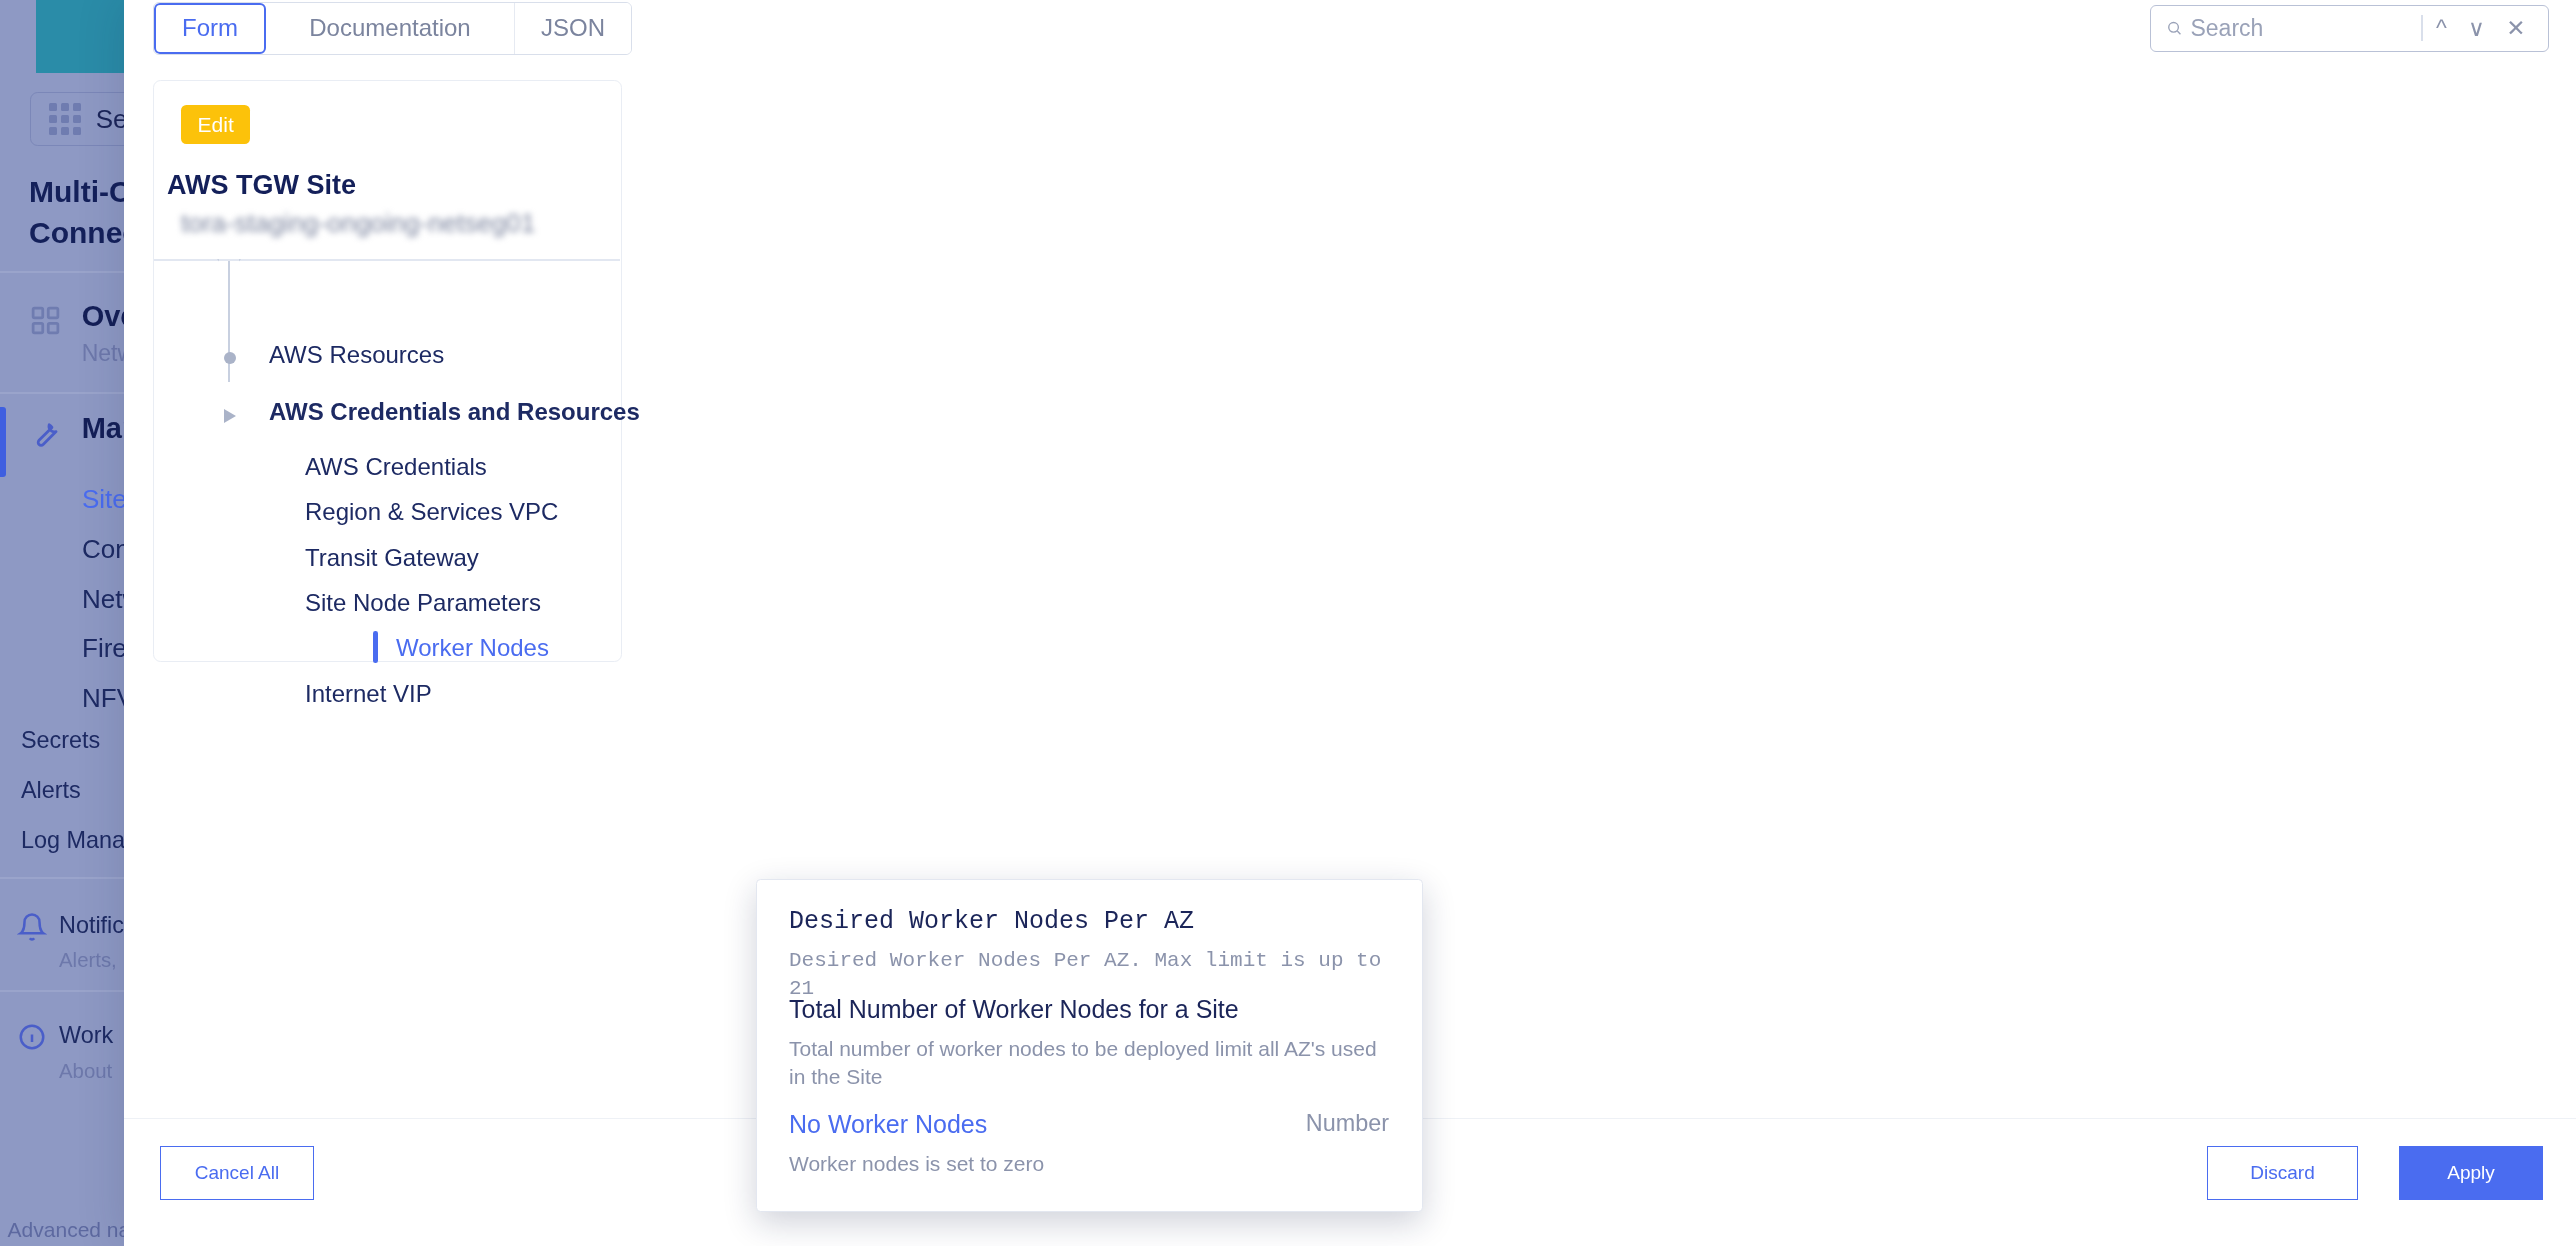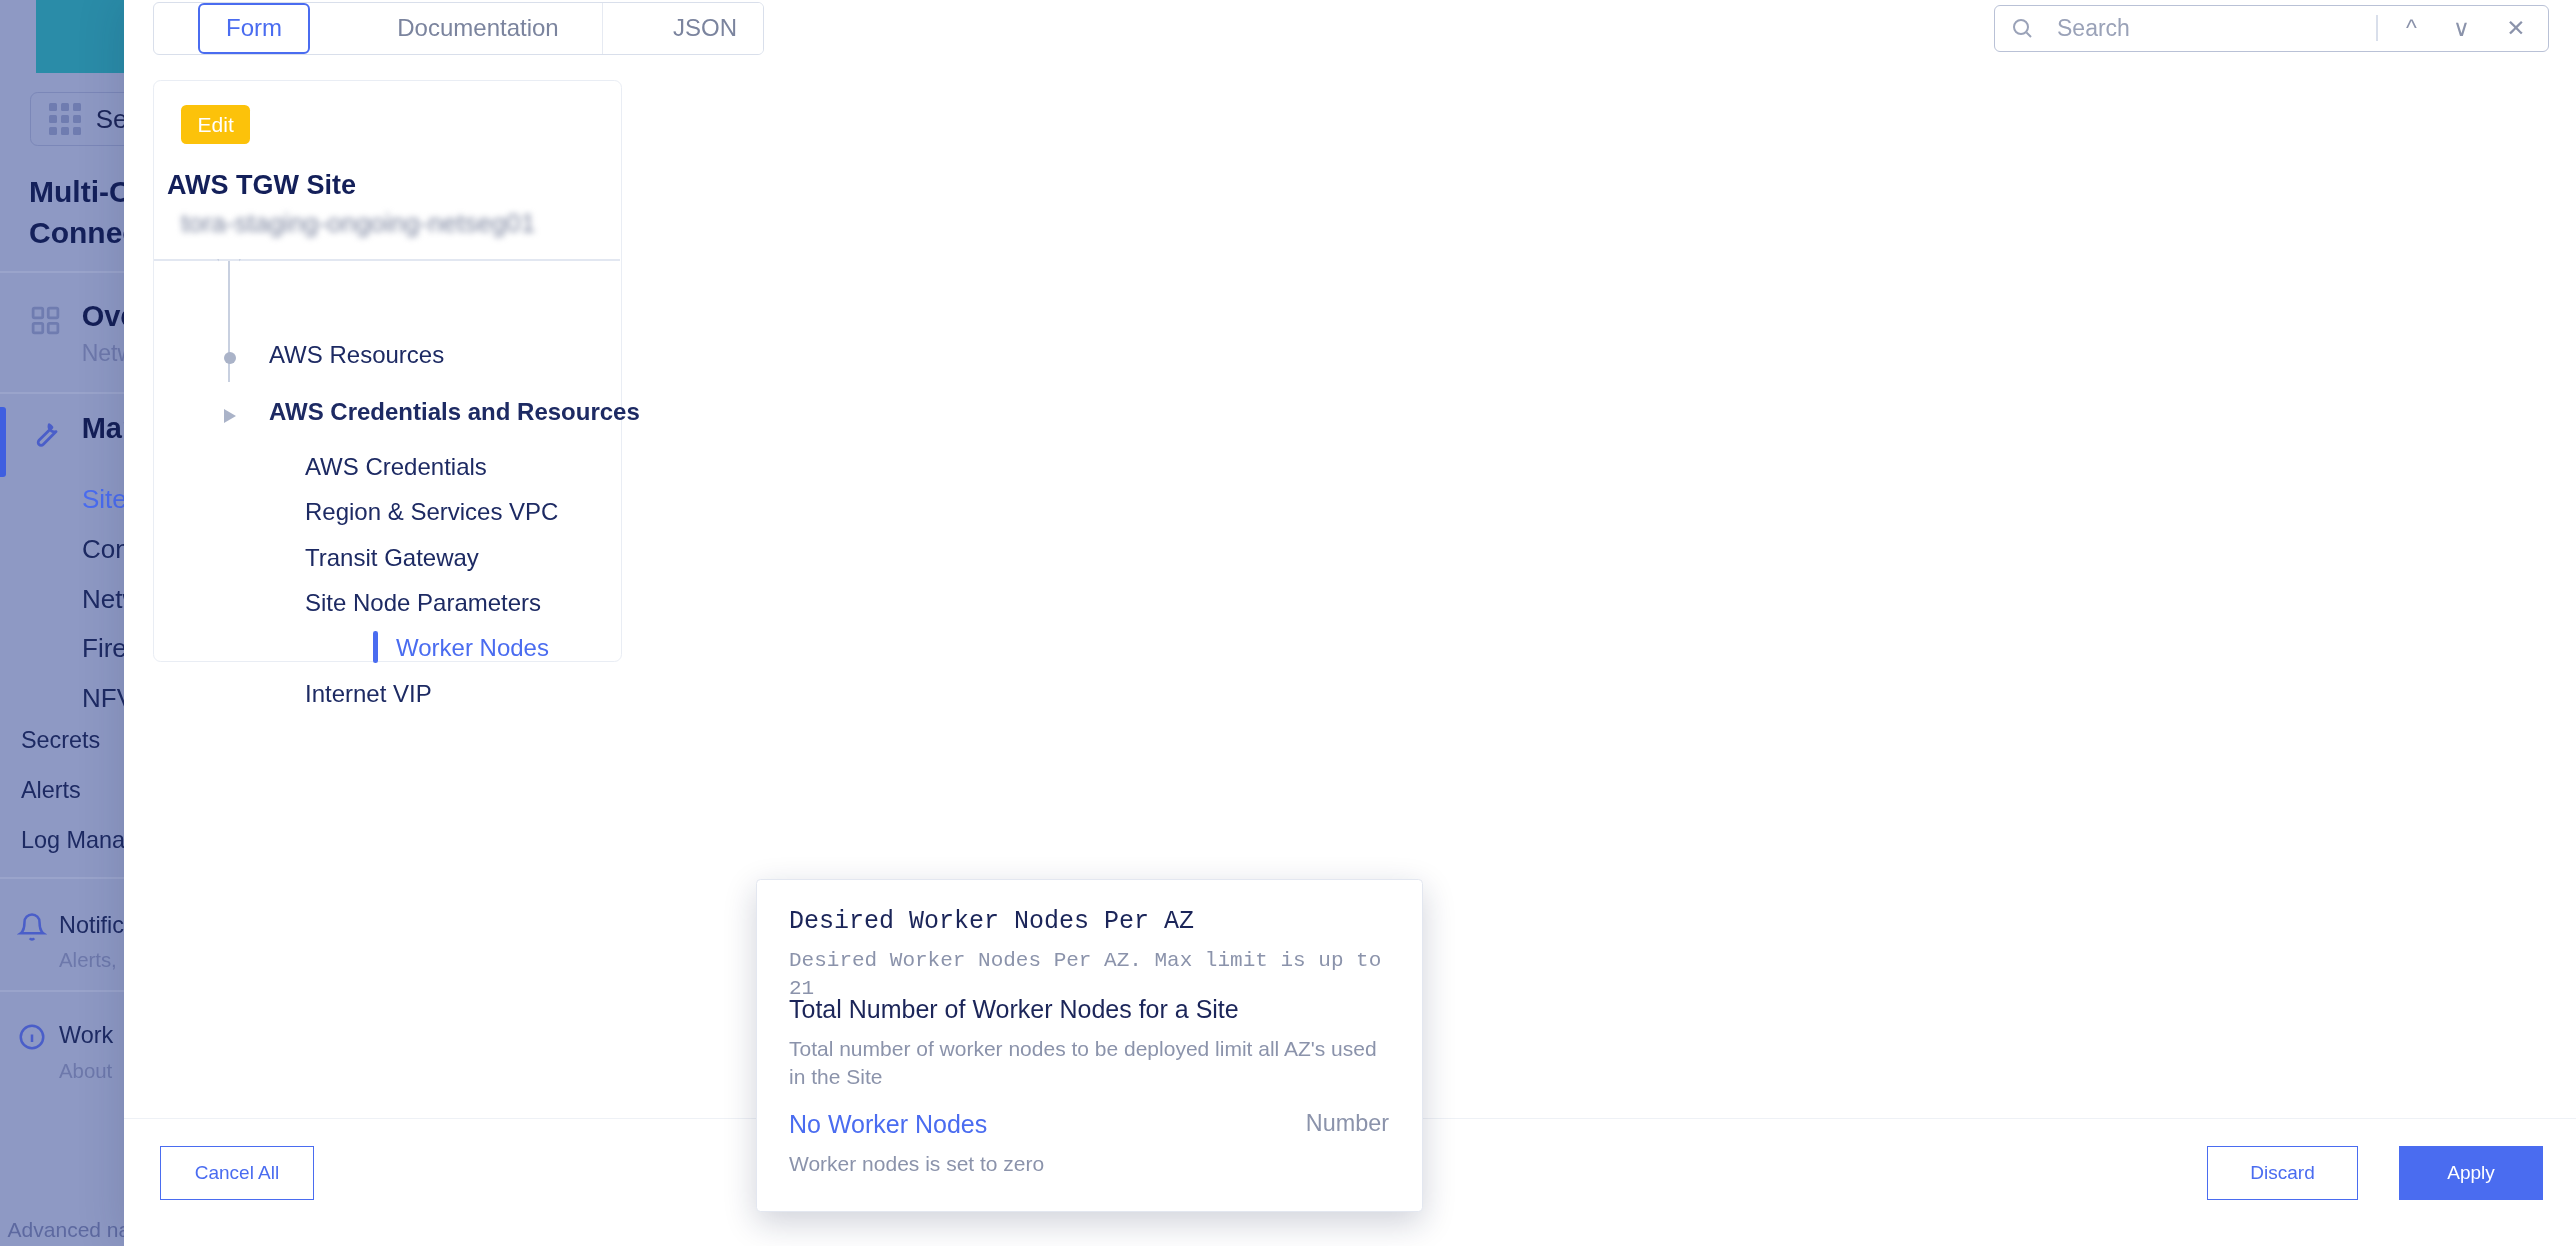--- a/index.html
+++ b/index.html
@@ -176,30 +176,30 @@
   #modal-header {
     position:absolute; left:0; top:0; width:2452px; height:57px; background:#ffffff;
   }
   .tabs {
     position:absolute; left:29px; top:1.5px; display:flex;
     border:1.5px solid #d9dfeb; border-radius:6px; overflow:hidden; height:53px;
   }
   .tab {
     display:flex; align-items:center; justify-content:center;
     font-size:24px; color:#7b849e; background:#fff; cursor:pointer;
-    border-right:1.5px solid #e6eaf2; padding:0 26px; height:100%;margin-left:44px;
+    border-right:1.5px solid #e6eaf2; padding:0 26px; height:100%;
   }
   .tab:last-child { border-right:0; }
   .tab.active { color:#4a6cf0; border:2.3px solid #4a6cf0; border-radius:6px; }
   .tab.tab-doc { width:249px; }
 
   #search-box {
-    position:absolute; right:27px; top:4.5px; width:555px; height:47px;
+    position:absolute; right:27px; top:4.5px; width:399px; height:47px;
     border:1.5px solid #b9c1d6; border-radius:6px;
-    display:flex; align-items:center; padding:0 15px; gap:21px; background:#fff;
+    display:flex; align-items:center; padding:0 15px; gap:6px; background:#fff;
   }
   #search-input {
     border:0; outline:0; background:transparent; font-size:23px; color:#1b2559;
     width:227px; font-family:"Liberation Sans", sans-serif;
   }
   #search-input::placeholder { color:#9aa2b8; }
   .search-sep { width:1.5px; height:26px; background:#d9dfeb; margin-left:auto; }
   .search-ctl { color:#8b93ab; font-size:23px; cursor:pointer; padding:0 7.6px; }
 
   

